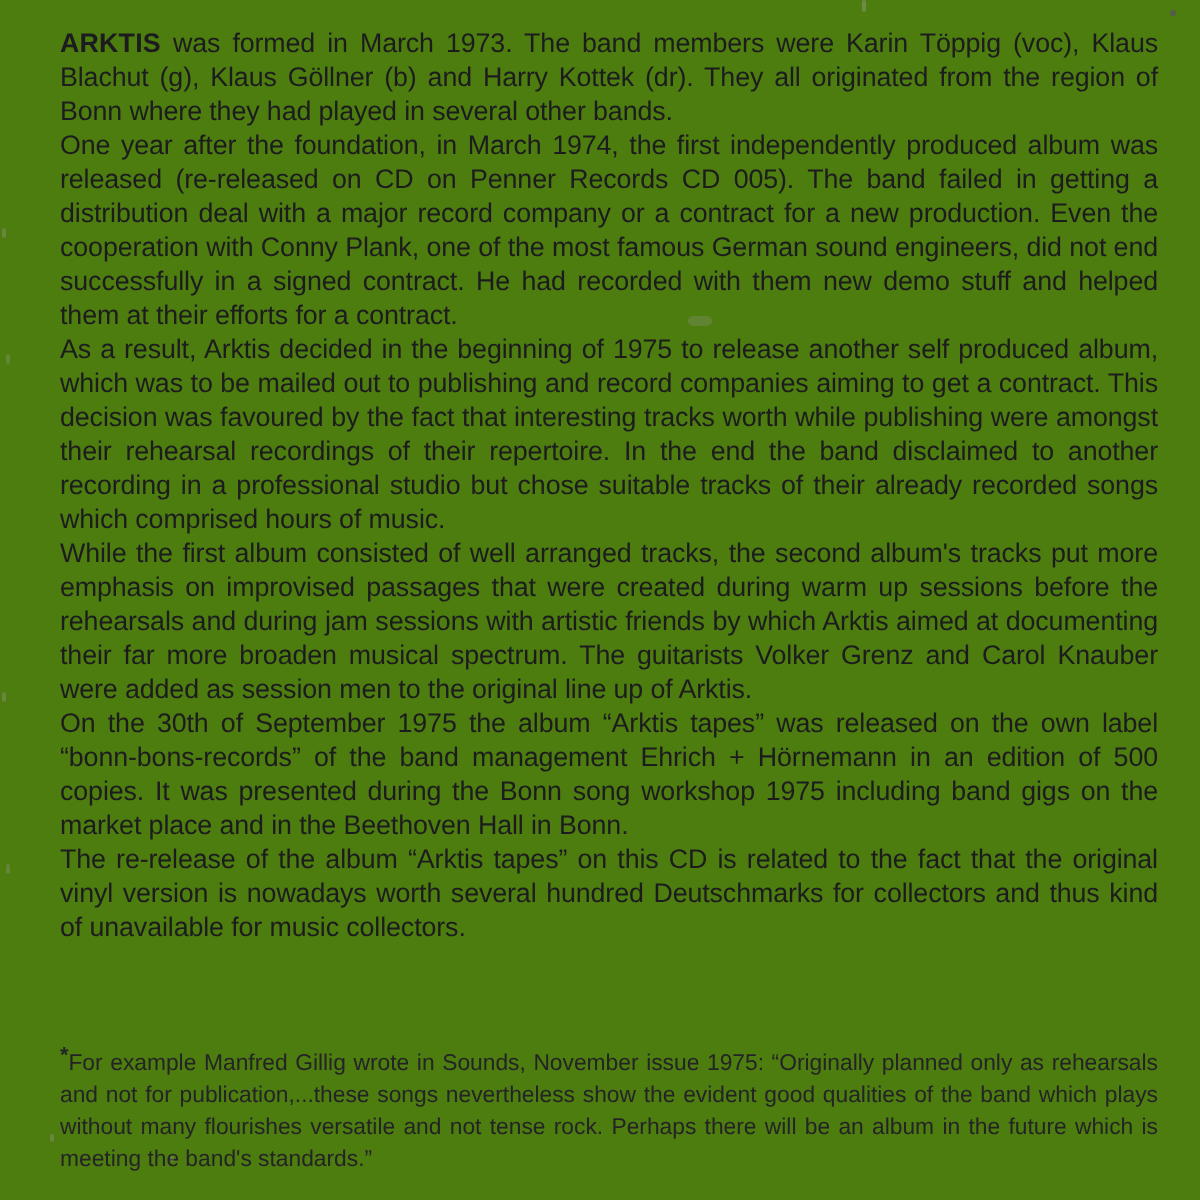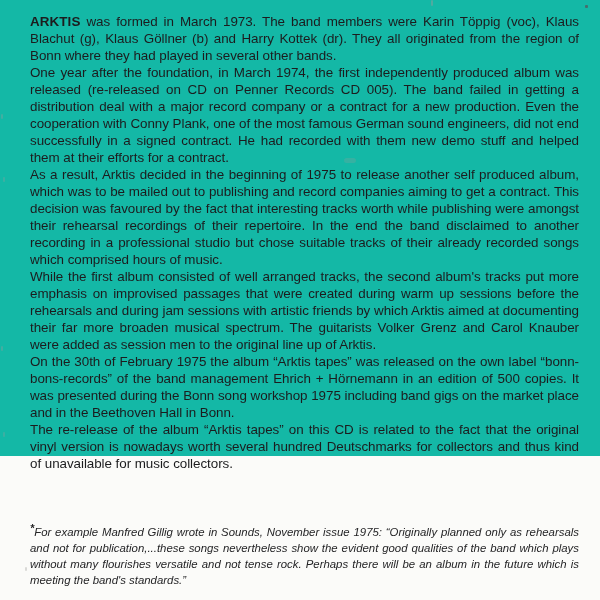--- a/index.html
+++ b/index.html
@@ -8,22 +8,22 @@
   }
   body {
     width: 600px;
     height: 600px;
     background: #fbfbf9;
     overflow: hidden;
   }
   .page {
     position: relative;
     width: 600px;
-    height: 456px;
-    background: #14b8a6;
+    height: 600px;
+    background: #4d7c0f;
     font-family: "Liberation Sans", "DejaVu Sans", sans-serif;
     color: #1c1c1e;
   }
   .content {
     position: absolute;
     left: 30px;
     top: 13px;
     width: 549px;
     font-size: 13.4px;
     line-height: 17px;
@@ -40,21 +40,20 @@
   }
   .footnote {
     position: absolute;
     left: 30px;
     top: 524px;
     width: 549px;
     font-size: 11.4px;
     line-height: 16px;
     text-align: justify;
     color: #242426;
-    font-style: italic;
   }
   .fn-marker {
     font-weight: bold;
     font-size: 0.95em;
     vertical-align: 0.35em;
     line-height: 0;
   }
   .speck {
     position: absolute;
     background: #9a9a98;
@@ -64,21 +63,21 @@
 </head>
 <body>
 
 <div class="page">
 
   <div class="content">
     <p><b>ARKTIS</b><span> was formed in March 1973. The band members were Karin Töppig (voc), Klaus Blachut (g), Klaus Göllner (b) and Harry Kottek (dr). They all originated from the region of Bonn where they had played in several other bands.</span></p>
     <p>One year after the foundation, in March 1974, the first independently produced album was released (re-released on CD on Penner Records CD 005). The band failed in getting a distribution deal with a major record company or a contract for a new production. Even the cooperation with Conny Plank, one of the most famous German sound engineers, did not end successfully in a signed contract. He had recorded with them new demo stuff and helped them at their efforts for a contract.</p>
     <p>As a result, Arktis decided in the beginning of 1975 to release another self produced album, which was to be mailed out to publishing and record companies aiming to get a contract. This decision was favoured by the fact that interesting tracks worth while publishing were amongst their rehearsal recordings of their repertoire. In the end the band disclaimed to another recording in a professional studio but chose suitable tracks of their already recorded songs which comprised hours of music.</p>
     <p>While the first album consisted of well arranged tracks, the second album's tracks put more emphasis on improvised passages that were created during warm up sessions before the rehearsals and during jam sessions with artistic friends by which Arktis aimed at documenting their far more broaden musical spectrum. The guitarists Volker Grenz and Carol Knauber were added as session men to the original line up of Arktis.</p>
-    <p>On the 30th of February 1975 the album “Arktis tapes” was released on the own label “bonn-bons-records” of the band management Ehrich + Hörnemann in an edition of 500 copies. It was presented during the Bonn song workshop 1975 including band gigs on the market place and in the Beethoven Hall in Bonn.</p>
+    <p>On the 30th of September 1975 the album “Arktis tapes” was released on the own label “bonn-bons-records” of the band management Ehrich + Hörnemann in an edition of 500 copies. It was presented during the Bonn song workshop 1975 including band gigs on the market place and in the Beethoven Hall in Bonn.</p>
     <p>The re-release of the album “Arktis tapes” on this CD is related to the fact that the original vinyl version is nowadays worth several hundred Deutschmarks for collectors and thus kind of unavailable for music collectors.</p>
   </div>
 
   <div class="footnote">
     <span class="fn-marker">*</span><span>For example Manfred Gillig wrote in Sounds, November issue 1975: “Originally planned only as rehearsals and not for publication,...these songs nevertheless show the evident good qualities of the band which plays without many flourishes versatile and not tense rock. Perhaps there will be an album in the future which is meeting the band's standards.”</span>
   </div>
 
   <div class="speck" style="left:431px; top:0;   width:2px; height:6px; opacity:0.45;"></div>
   <div class="speck" style="left:585px; top:5px; width:3px; height:3px; opacity:0.75; background:#55555a;"></div>
   <div class="speck" style="left:1px;   top:114px; width:2px; height:5px; opacity:0.35;"></div>

